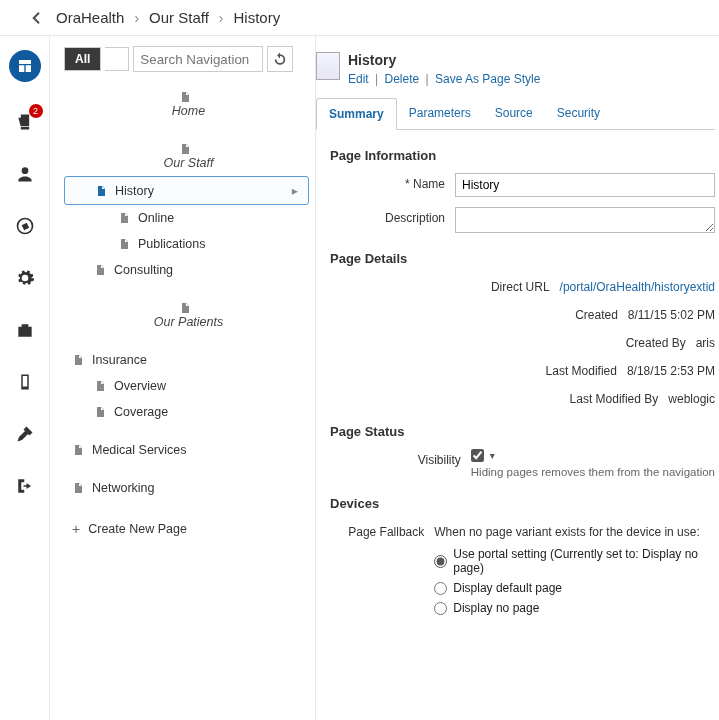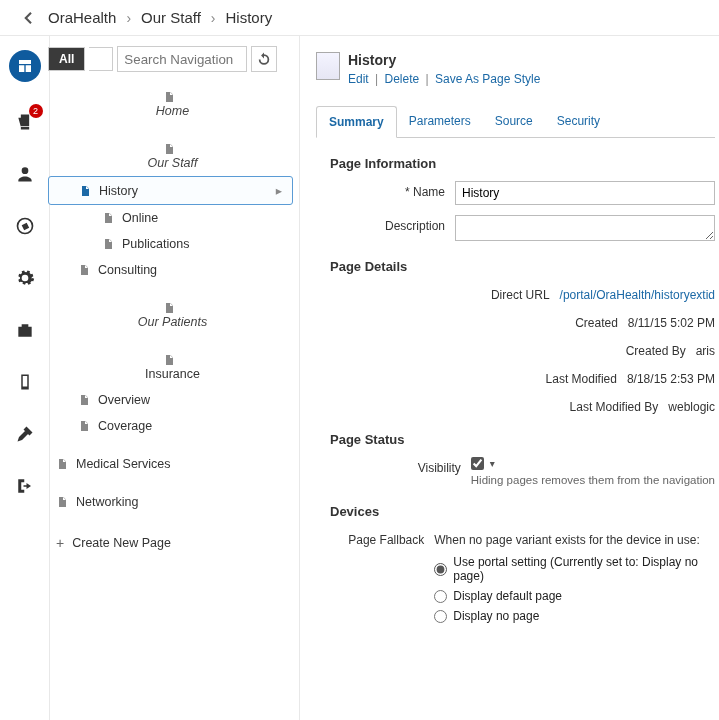--- a/index.html
+++ b/index.html
@@ -1,34 +1,34 @@
 <!DOCTYPE html>
 <html><head>
 <meta charset="utf-8">
 <style>
 * { box-sizing: border-box; margin: 0; padding: 0; font-family: Arial, Helvetica, sans-serif; }
 body { width: 719px; height: 720px; background: #fff; color: #222; font-size: 12px; overflow: hidden; }
 
 
-.crumb-bar { display: flex; align-items: center; height: 36px; padding: 0 16px; border-bottom: 1px solid #e8e8e8; }
+.crumb-bar { display: flex; align-items: center; height: 36px; padding: 0 24px; border-bottom: 1px solid #e8e8e8; }
 .crumb-back { width: 24px; height: 24px; cursor: pointer; display:flex; align-items:center; justify-content:center; }
 .crumb-back svg { fill:#555; }
 .crumb-item { font-size: 15px; color: #333; padding: 0 8px; }
 .crumb-sep { color:#888; font-size:14px; padding:0 2px; }
 
 
 .rail { position: absolute; top: 36px; left: 0; width: 50px; height: 684px; border-right: 1px solid #e8e8e8; display:flex; flex-direction:column; align-items:center; padding-top: 14px; gap: 28px; }
 .rail-icon { width: 24px; height: 24px; display:flex; align-items:center; justify-content:center; position:relative; }
 .rail-icon.active { background:#0f5b9e; border-radius:50%; width:32px; height:32px; }
 .rail-icon.active svg { fill:#fff; }
 .rail-icon svg { fill:#333; }
 .badge { position:absolute; top:-6px; right:-6px; background:#c00; color:#fff; border-radius:50%; width:14px; height:14px; font-size:9px; display:flex; align-items:center; justify-content:center; }
 
 
-.nav-col { position:absolute; top:36px; left:42px; width:258px; height:684px; border-right:1px solid #e8e8e8; padding:10px 6px; }
+.nav-col { position:absolute; top:36px; left:58px; width:258px; height:684px; border-right:1px solid #e8e8e8; padding:10px 6px; }
 .nav-header { display:flex; align-items:center; gap:4px; margin-bottom:12px; }
 .pill-all { background:#3a3a3a; color:#fff; font-size:12px; font-weight:bold; padding:4px 10px; border:1px solid #ccc; }
 .pill-gap { background:#fff; border:1px solid #ccc; border-left:none; width:24px; height:24px; }
 .nav-search { border:1px solid #ccc; height:26px; padding:0 6px; width:130px; color:#888; background:#fff; }
 .nav-refresh { border:1px solid #ccc; width:26px; height:26px; background:#fff; display:flex; align-items:center; justify-content:center; cursor:pointer; }
 
 .tree { }
 .tree-item { display:flex; align-items:center; padding:6px 4px; cursor:pointer; color:#333; font-size:12.5px; }
 .tree-item.lvl1 { padding-left:8px; }
 .tree-item.lvl2 { padding-left:30px; }
@@ -43,21 +43,21 @@
 
 
 .main { position:absolute; top:36px; left:308px; right:0; bottom:0; padding:16px 4px 0 8px; overflow:auto; }
 .title-row { display:flex; align-items:flex-start; margin-bottom:6px; }
 .title-ico { width:24px; height:28px; border:1px solid #aaa; background:linear-gradient(#f4f4ff,#e6e6f4); margin-right:8px; }
 .title-txt { font-size:14px; font-weight:bold; color:#333; }
 .action-links { margin-top:4px; font-size:12px; }
 .action-links a { color:#1c69a6; text-decoration:none; cursor:pointer; }
 .action-links .sep { color:#888; padding:0 3px; }
 
-.tabs { display:flex; border-bottom:1px solid #ccc; margin-top:20px; }
+.tabs { display:flex; border-bottom:1px solid #ccc; margin-top:12px; }
 .tab { padding:8px 12px; font-size:12px; color:#1c69a6; cursor:pointer; }
 .tab.active { border:1px solid #ccc; border-bottom:1px solid #fff; margin-bottom:-1px; color:#1c69a6; font-weight:bold; border-radius:3px 3px 0 0; }
 
 .section-h { font-size:13px; font-weight:bold; color:#333; margin:18px 0 10px 14px; }
 
 .form-row { display:flex; align-items:flex-start; margin-bottom:10px;justify-content:flex-end; }
 .form-label { width:110px; text-align:right; padding-right:10px; font-size:12px; color:#333; padding-top:4px; }
 .req::before { content:"* "; }
 .form-input { border:1px solid #bbb; height:24px; width:260px; padding:0 6px; font-size:12px; }
 .form-textarea { border:1px solid #bbb; width:260px; height:26px; resize:both; font-size:12px; }
@@ -202,21 +202,21 @@
         <span>Consulting</span>
       </div>
       <div class="tree-item lvl1 section-label" style="margin-top: 12px;">
         <span class="pg-ico">
           <svg width="12" height="14" viewBox="0 0 24 24">
             <path d="M6 2h9l5 5v15H6zM14 2v6h6"></path>
           </svg>
         </span>
         <span>Our Patients</span>
       </div>
-      <div class="tree-item lvl1" style="margin-top: 12px; flex-direction: column;">
+      <div class="tree-item lvl1" style="margin-top: 12px;">
         <span class="pg-ico">
           <svg width="12" height="14" viewBox="0 0 24 24">
             <path d="M6 2h9l5 5v15H6zM14 2v6h6"></path>
           </svg>
         </span>
         <span>Insurance</span>
       </div>
       <div class="tree-item lvl2">
         <span class="pg-ico">
           <svg width="12" height="14" viewBox="0 0 24 24">

